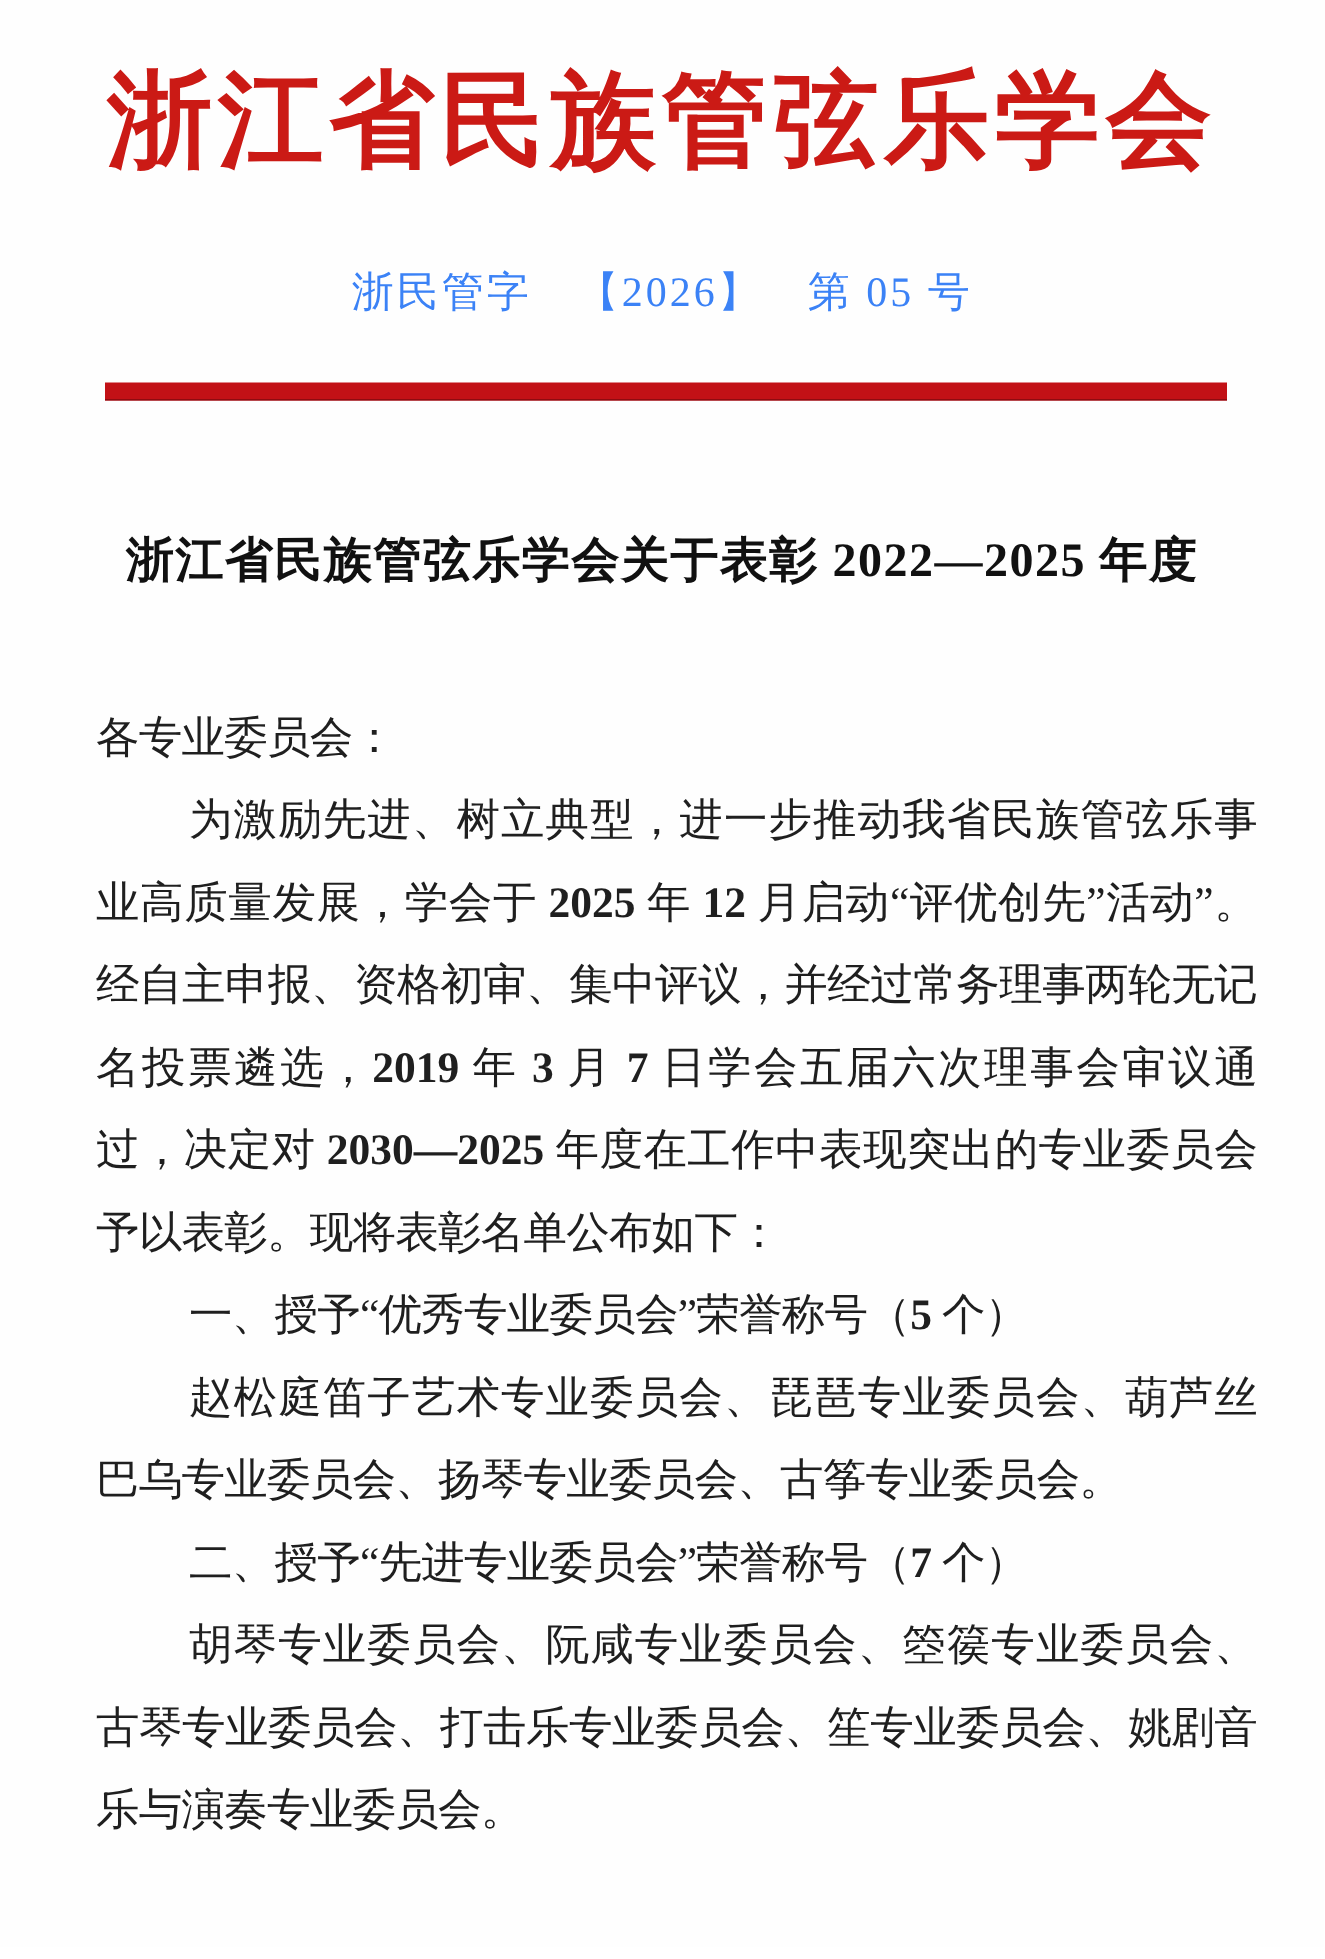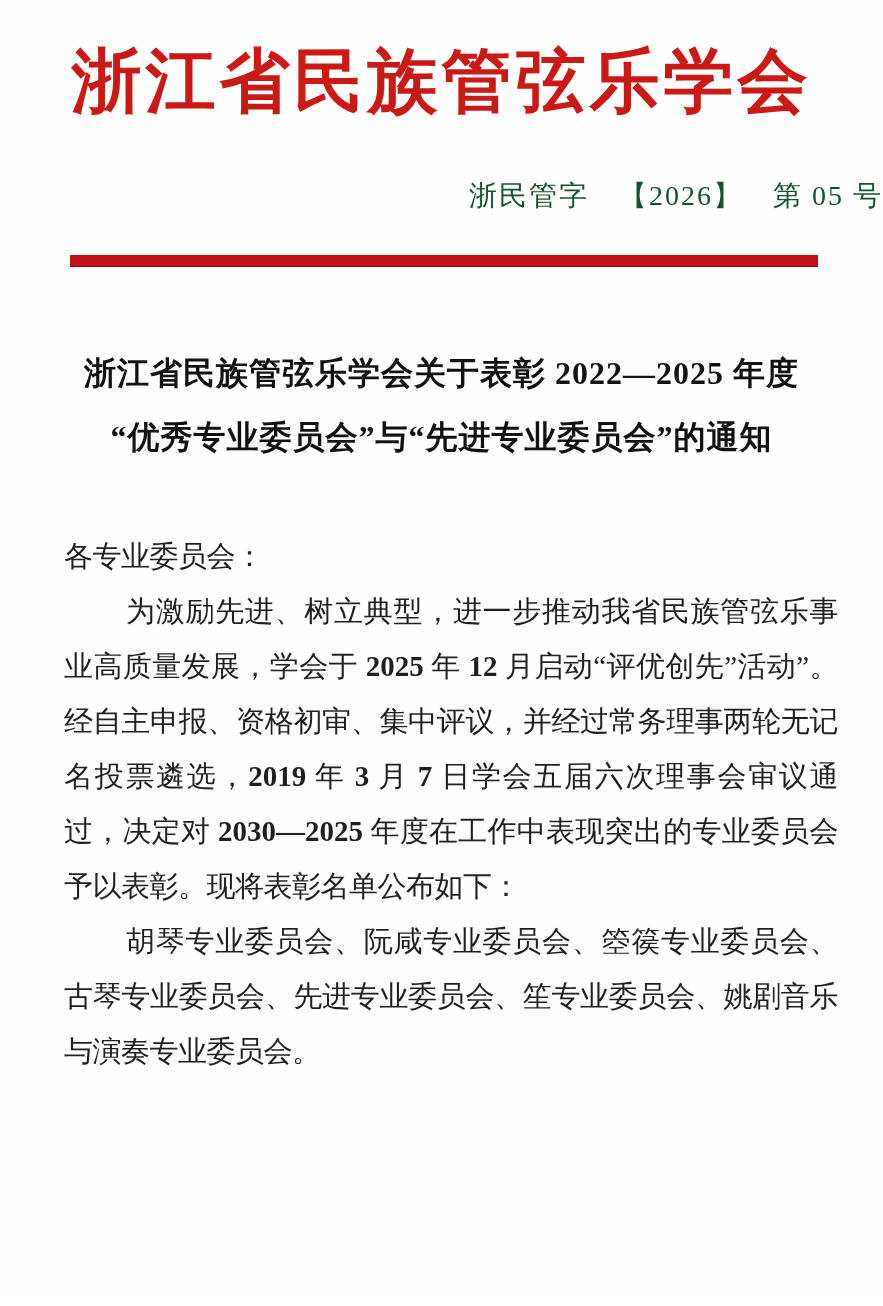--- a/index.html
+++ b/index.html
@@ -20,22 +20,21 @@
     font-weight: 700;
     letter-spacing: 4px;
     line-height: 80px;
     white-space: nowrap;
   }
   .docnum {
     margin-top: 56px;
     font-size: 28px;
     line-height: 36px;
     letter-spacing: 2px;
-    color: #14532d;
-    text-align: right;
+    color: #3b82f6;
   }
   .redbar {
     margin-top: 41px;
     margin-left: 6px;
     width: 748px;
     height: 12px;
     border-bottom: 1px solid #8e0b10;
     box-sizing: border-box;
   }
   .title {
@@ -61,22 +60,24 @@
 <body>
 
 <div class="page">
   <div class="centerwrap">
     <h1 class="org" style="color: rgb(203, 26, 21);">浙江省民族管弦乐学会</h1>
     <div class="docnum">浙民管字　【2026】　第 05 号</div>
   </div>
   <div class="redbar" style="background: rgb(194, 17, 22);"></div>
   <div class="title centerwrap">
     <div>浙江省民族管弦乐学会关于表彰 2022—2025 年度</div>
-    <div>“优秀专业委员会”与“先进专业委员会”的通知</div>
   </div>
   <div class="body">
     <p>各专业委员会：</p>
     <div id="paras">
         <p class="indent">为激励先进、树立典型，进一步推动我省民族管弦乐事业高质量发展，学会于 <b class="num">2025</b> 年 <b class="num">12</b> 月启动“评优创先”活动”。经自主申报、资格初审、集中评议，并经过常务理事两轮无记名投票遴选，<b class="num">2019</b> 年 <b class="num">3</b> 月 <b class="num">7</b> 日学会五届六次理事会审议通过，决定对 <b class="num">2030—2025</b> 年度在工作中表现突出的专业委员会予以表彰。现将表彰名单公布如下：</p>
-        <p class="indent">胡琴专业委员会、阮咸专业委员会、箜篌专业委员会、古琴专业委员会、先进专业委员会、笙专业委员会、姚剧音乐与演奏专业委员会。</p>
+        <p class="indent">一、授予“优秀专业委员会”荣誉称号（<b class="num">5</b> 个）</p>
+        <p class="indent">赵松庭笛子艺术专业委员会、琵琶专业委员会、葫芦丝巴乌专业委员会、扬琴专业委员会、古筝专业委员会。</p>
+        <p class="indent">二、授予“先进专业委员会”荣誉称号（<b class="num">7</b> 个）</p>
+        <p class="indent">胡琴专业委员会、阮咸专业委员会、箜篌专业委员会、古琴专业委员会、打击乐专业委员会、笙专业委员会、姚剧音乐与演奏专业委员会。</p>
       </div>
   </div>
 </div>
 
 </body></html>

